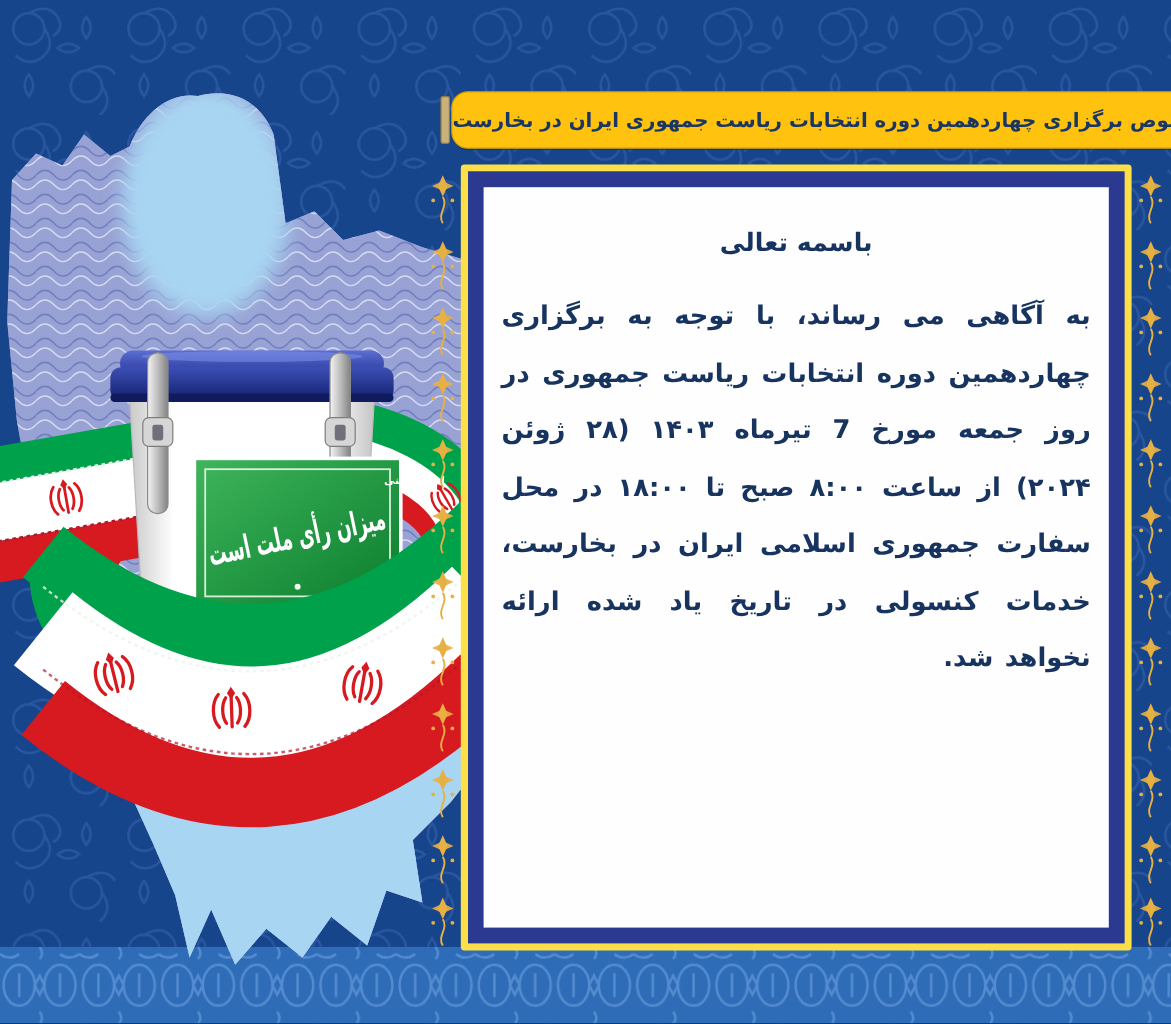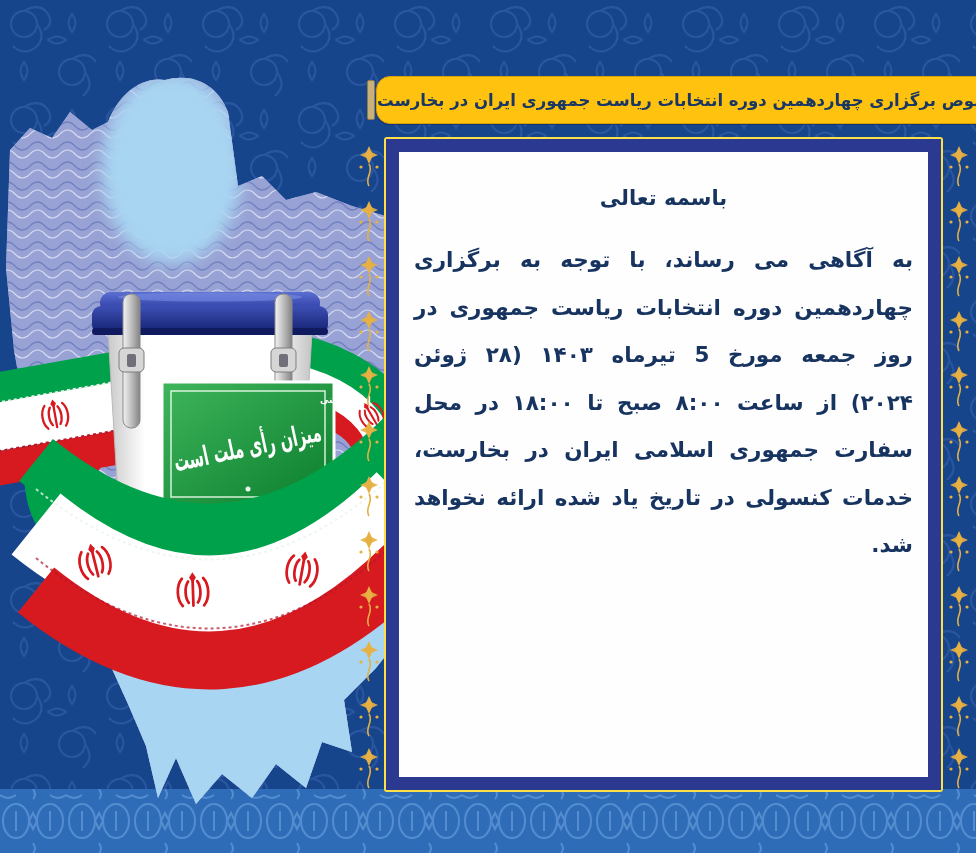--- a/index.html
+++ b/index.html
@@ -18,21 +18,21 @@
   .banner .cap-bar{width:6px;height:38px;background:#c9b179;border:1px solid #8f7b46;
           border-radius:2px;flex:0 0 auto;margin:0 1px;}
   .banner .plate{flex:1 1 auto;height:46px;background:#ffc20e;border:1px solid #d59f06;
           border-radius:14px;display:flex;align-items:center;justify-content:center;
           box-shadow:0 1px 0 rgba(16,30,80,.45);}
   .banner .plate span{direction:rtl;color:#1a3764;font-weight:700;font-size:16.5px;
           white-space:nowrap;letter-spacing:0;}
 
   
   .stmt-frame{position:absolute;left:384px;top:137px;width:559px;height:655px;z-index:5;
-          box-sizing:border-box;border:2px solid #fde047;background:#2b3990;border-radius:3px;}
+          box-sizing:border-box;border:6px solid #fde047;background:#2b3990;border-radius:3px;}
   .stmt-navy{position:absolute;inset:0;border:11px solid #2b3990;box-sizing:border-box;}
   .stmt-lilac{position:absolute;inset:11px;border:2px solid #b7a3d2;box-sizing:border-box;
           background:#ffffff;}
   .stmt-inner{position:absolute;inset:13px;background:#fefefe;padding:12px 15px 0 15px;
           box-sizing:border-box;direction:rtl;color:#17335f;}
   .basmala{font-size:21px;font-weight:700;text-align:center;line-height:40px;
           margin:14px 0 0 0;}
   .para{font-size:21.5px;font-weight:700;line-height:47.5px;text-align:justify;
           text-align-last:right;margin:18px 0 0 0;word-spacing:2px;}
   .para.second{margin-top:12px;}
@@ -264,18 +264,18 @@
       <path d="M1 20 L20 3 L13 20 L20 37 Z" fill="#ffc20e" stroke="#c8940a" stroke-width="1"></path>
     </svg>
   </div>
 
   <div class="stmt-frame">
     <div class="stmt-navy">
       <div class="stmt-lilac"></div>
     </div>
     <div class="stmt-inner">
       <div class="basmala">باسمه تعالی</div>
-      <p class="para">به آگاهی می رساند، با توجه به برگزاری چهاردهمین دوره انتخابات ریاست جمهوری در روز جمعه مورخ 5 تیرماه ۱۴۰۳ (۲۸ ژوئن ۲۰۲۴) از ساعت ۸:۰۰ صبح تا ۱۸:۰۰ در محل سفارت جمهوری اسلامی ایران در بخارست، خدمات کنسولی در تاریخ یاد شده ارائه نخواهد شد.</p>
+      <p class="para">به آگاهی می رساند، با توجه به برگزاری چهاردهمین دوره انتخابات ریاست جمهوری در روز جمعه مورخ 7 تیرماه ۱۴۰۳ (۲۸ ژوئن ۲۰۲۴) از ساعت ۸:۰۰ صبح تا ۱۸:۰۰ در محل سفارت جمهوری اسلامی ایران در بخارست، خدمات کنسولی در تاریخ یاد شده ارائه نخواهد شد.</p>
 
     </div>
   </div>
 
 </div>
 
 </body></html>

